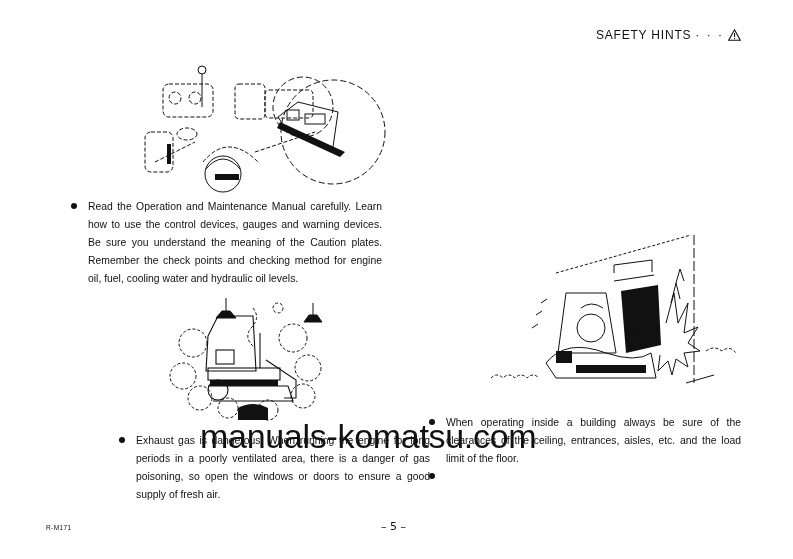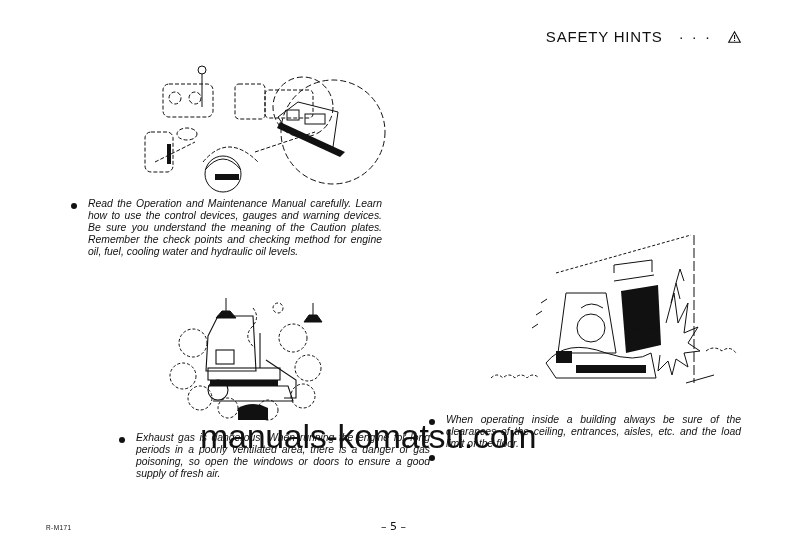--- a/index.html
+++ b/index.html
@@ -2,29 +2,29 @@
 <html><head>
   <meta charset="utf-8">
   <style>
     html, body { margin: 0; padding: 0; background: #ffffff; }
     body {
       width: 793px; height: 559px; position: relative; overflow: hidden;
       font-family: "Liberation Sans", sans-serif; color: #111;
     }
     .header {
       position: absolute; top: 28px; right: 52px;
-      font-size: 15px; letter-spacing: 0.8px; color: #111;
-      display: flex; align-items: center; gap: 16px;
+      font-size: 12px; letter-spacing: 0.8px; color: #111;
+      display: flex; align-items: center; gap: 4px;
     }
     .header .dots { letter-spacing: 2px; }
     .header .warn { width: 13px; height: 12px; display: inline-block; }
     .illus { position: absolute; }
     .para {
-      position: absolute; font-size: 10.4px; line-height: 12px;
-      text-align: justify; color: #111; font-style: italic;
+      position: absolute; font-size: 10.4px; line-height: 18px;
+      text-align: justify; color: #111;
     }
     .para .bullet {
       position: absolute; left: -17px; top: 5px; width: 6px; height: 6px;
       background: #111; border-radius: 50%;
     }
     .item { position: relative; }
     .watermark {
       position: absolute; left: 200px; top: 419px;
       font-size: 34px; color: #111; letter-spacing: -0.3px;
       font-family: "Liberation Sans", sans-serif; line-height: 1;

